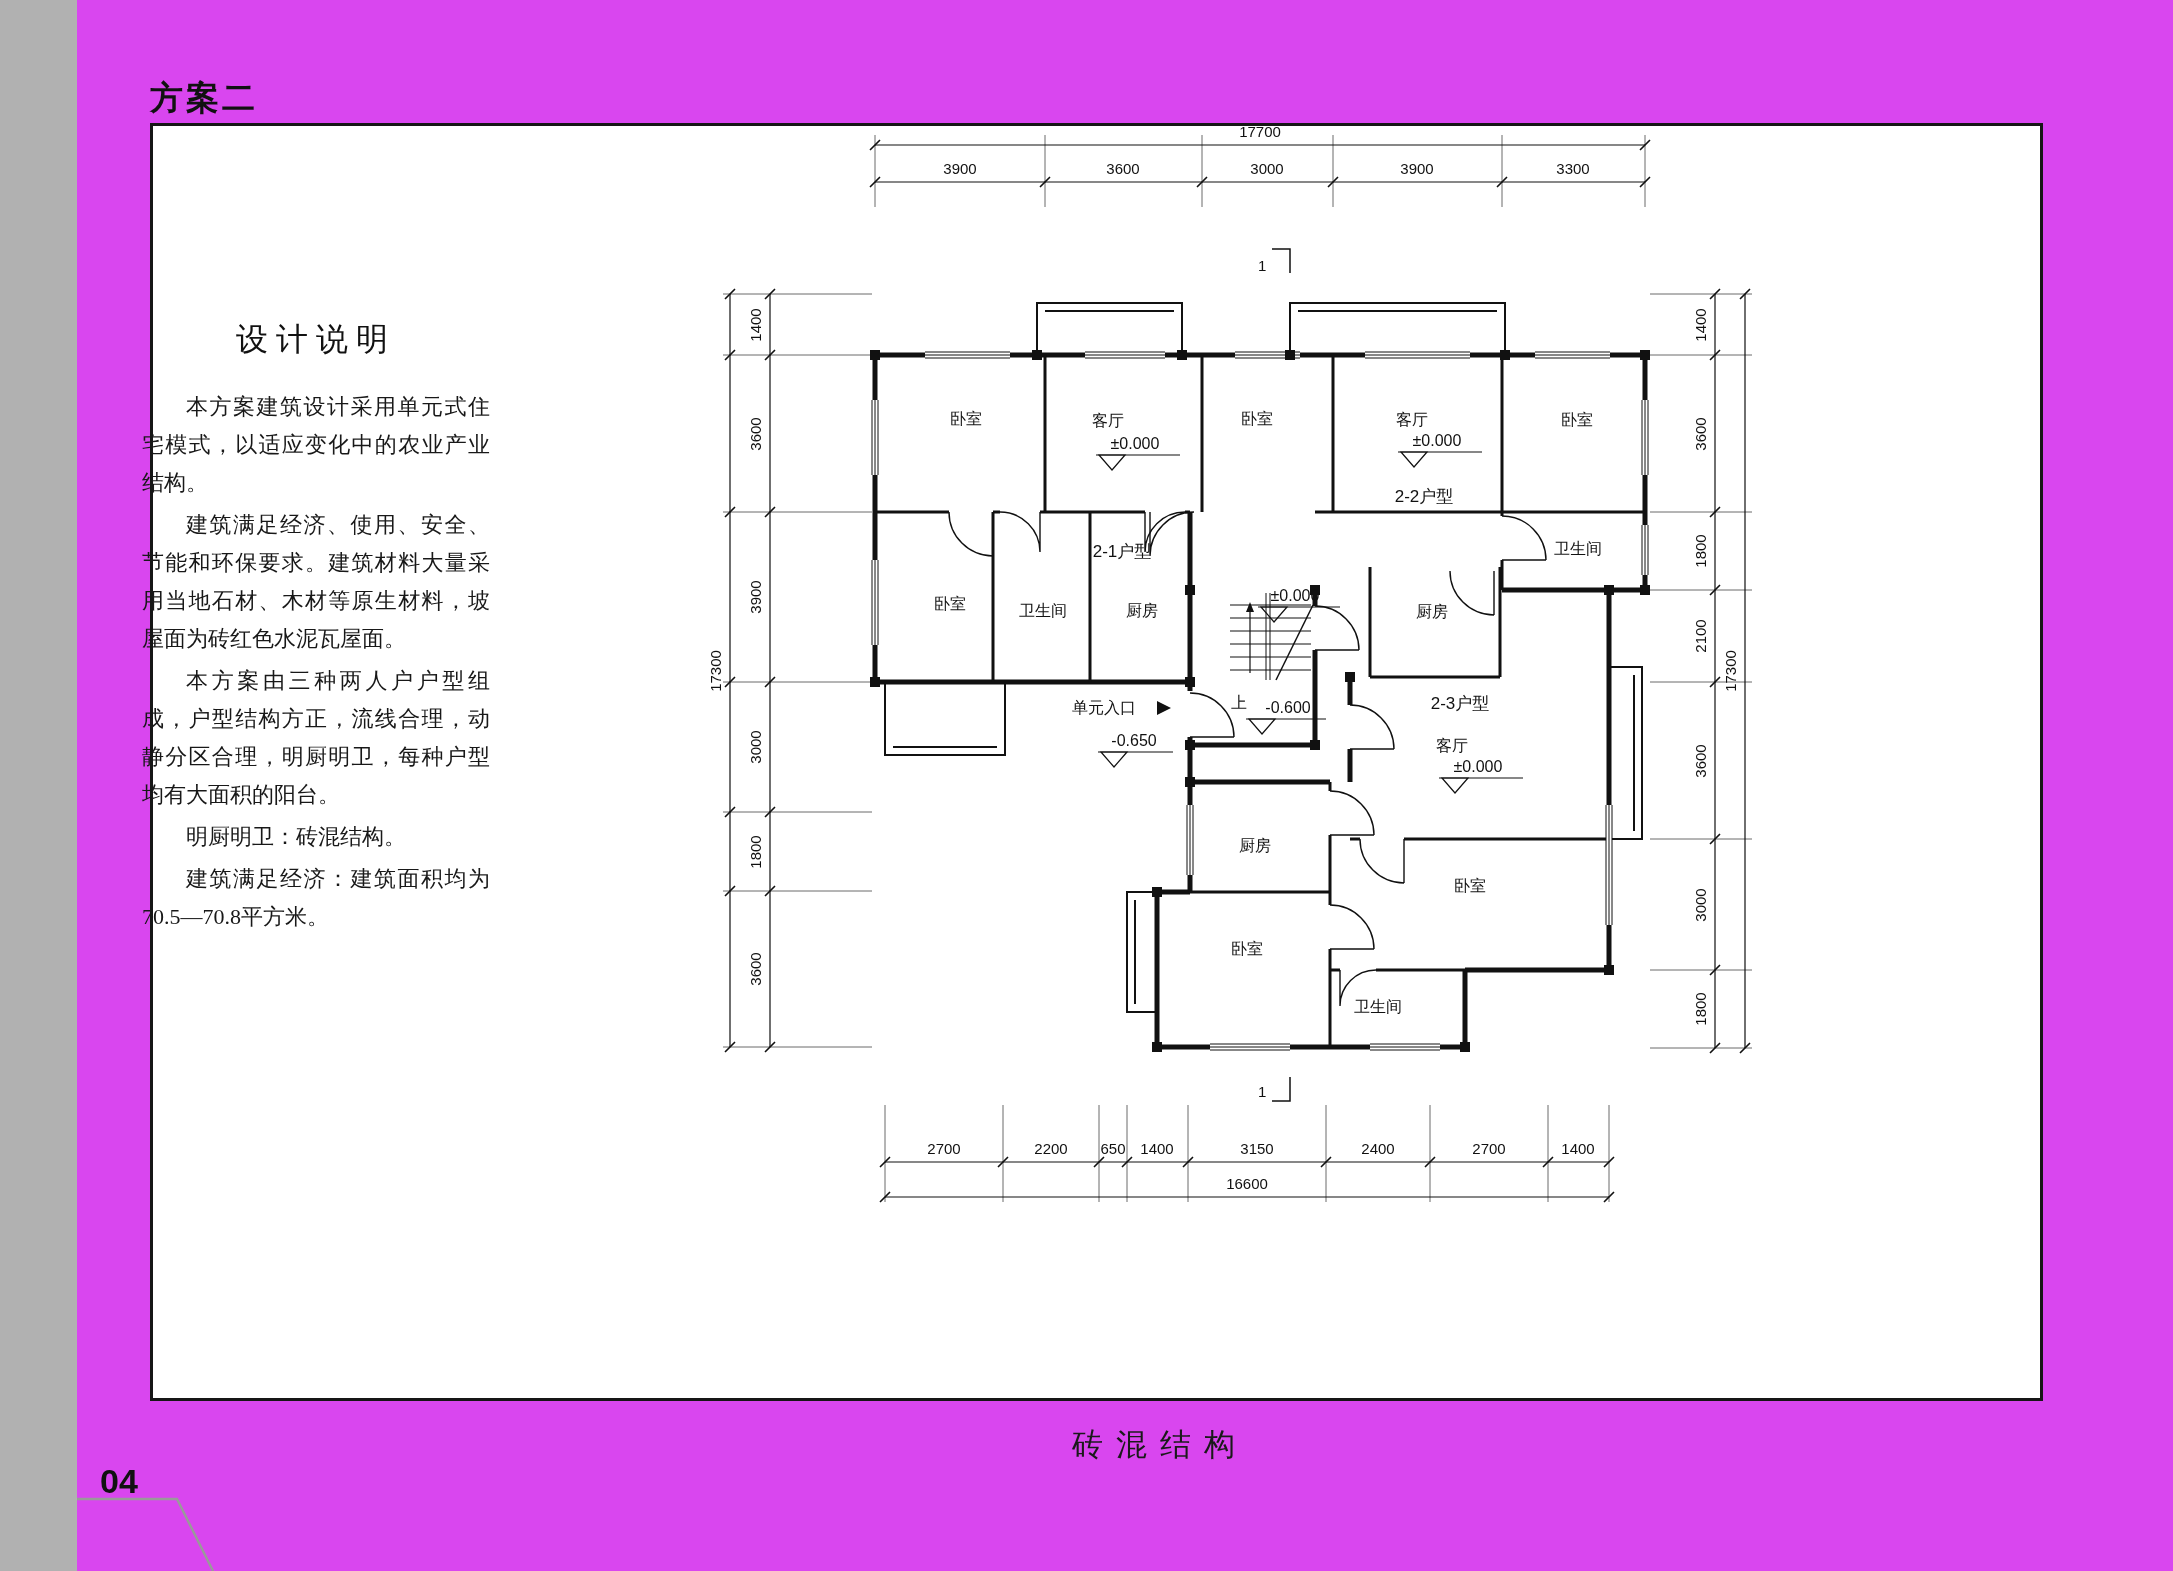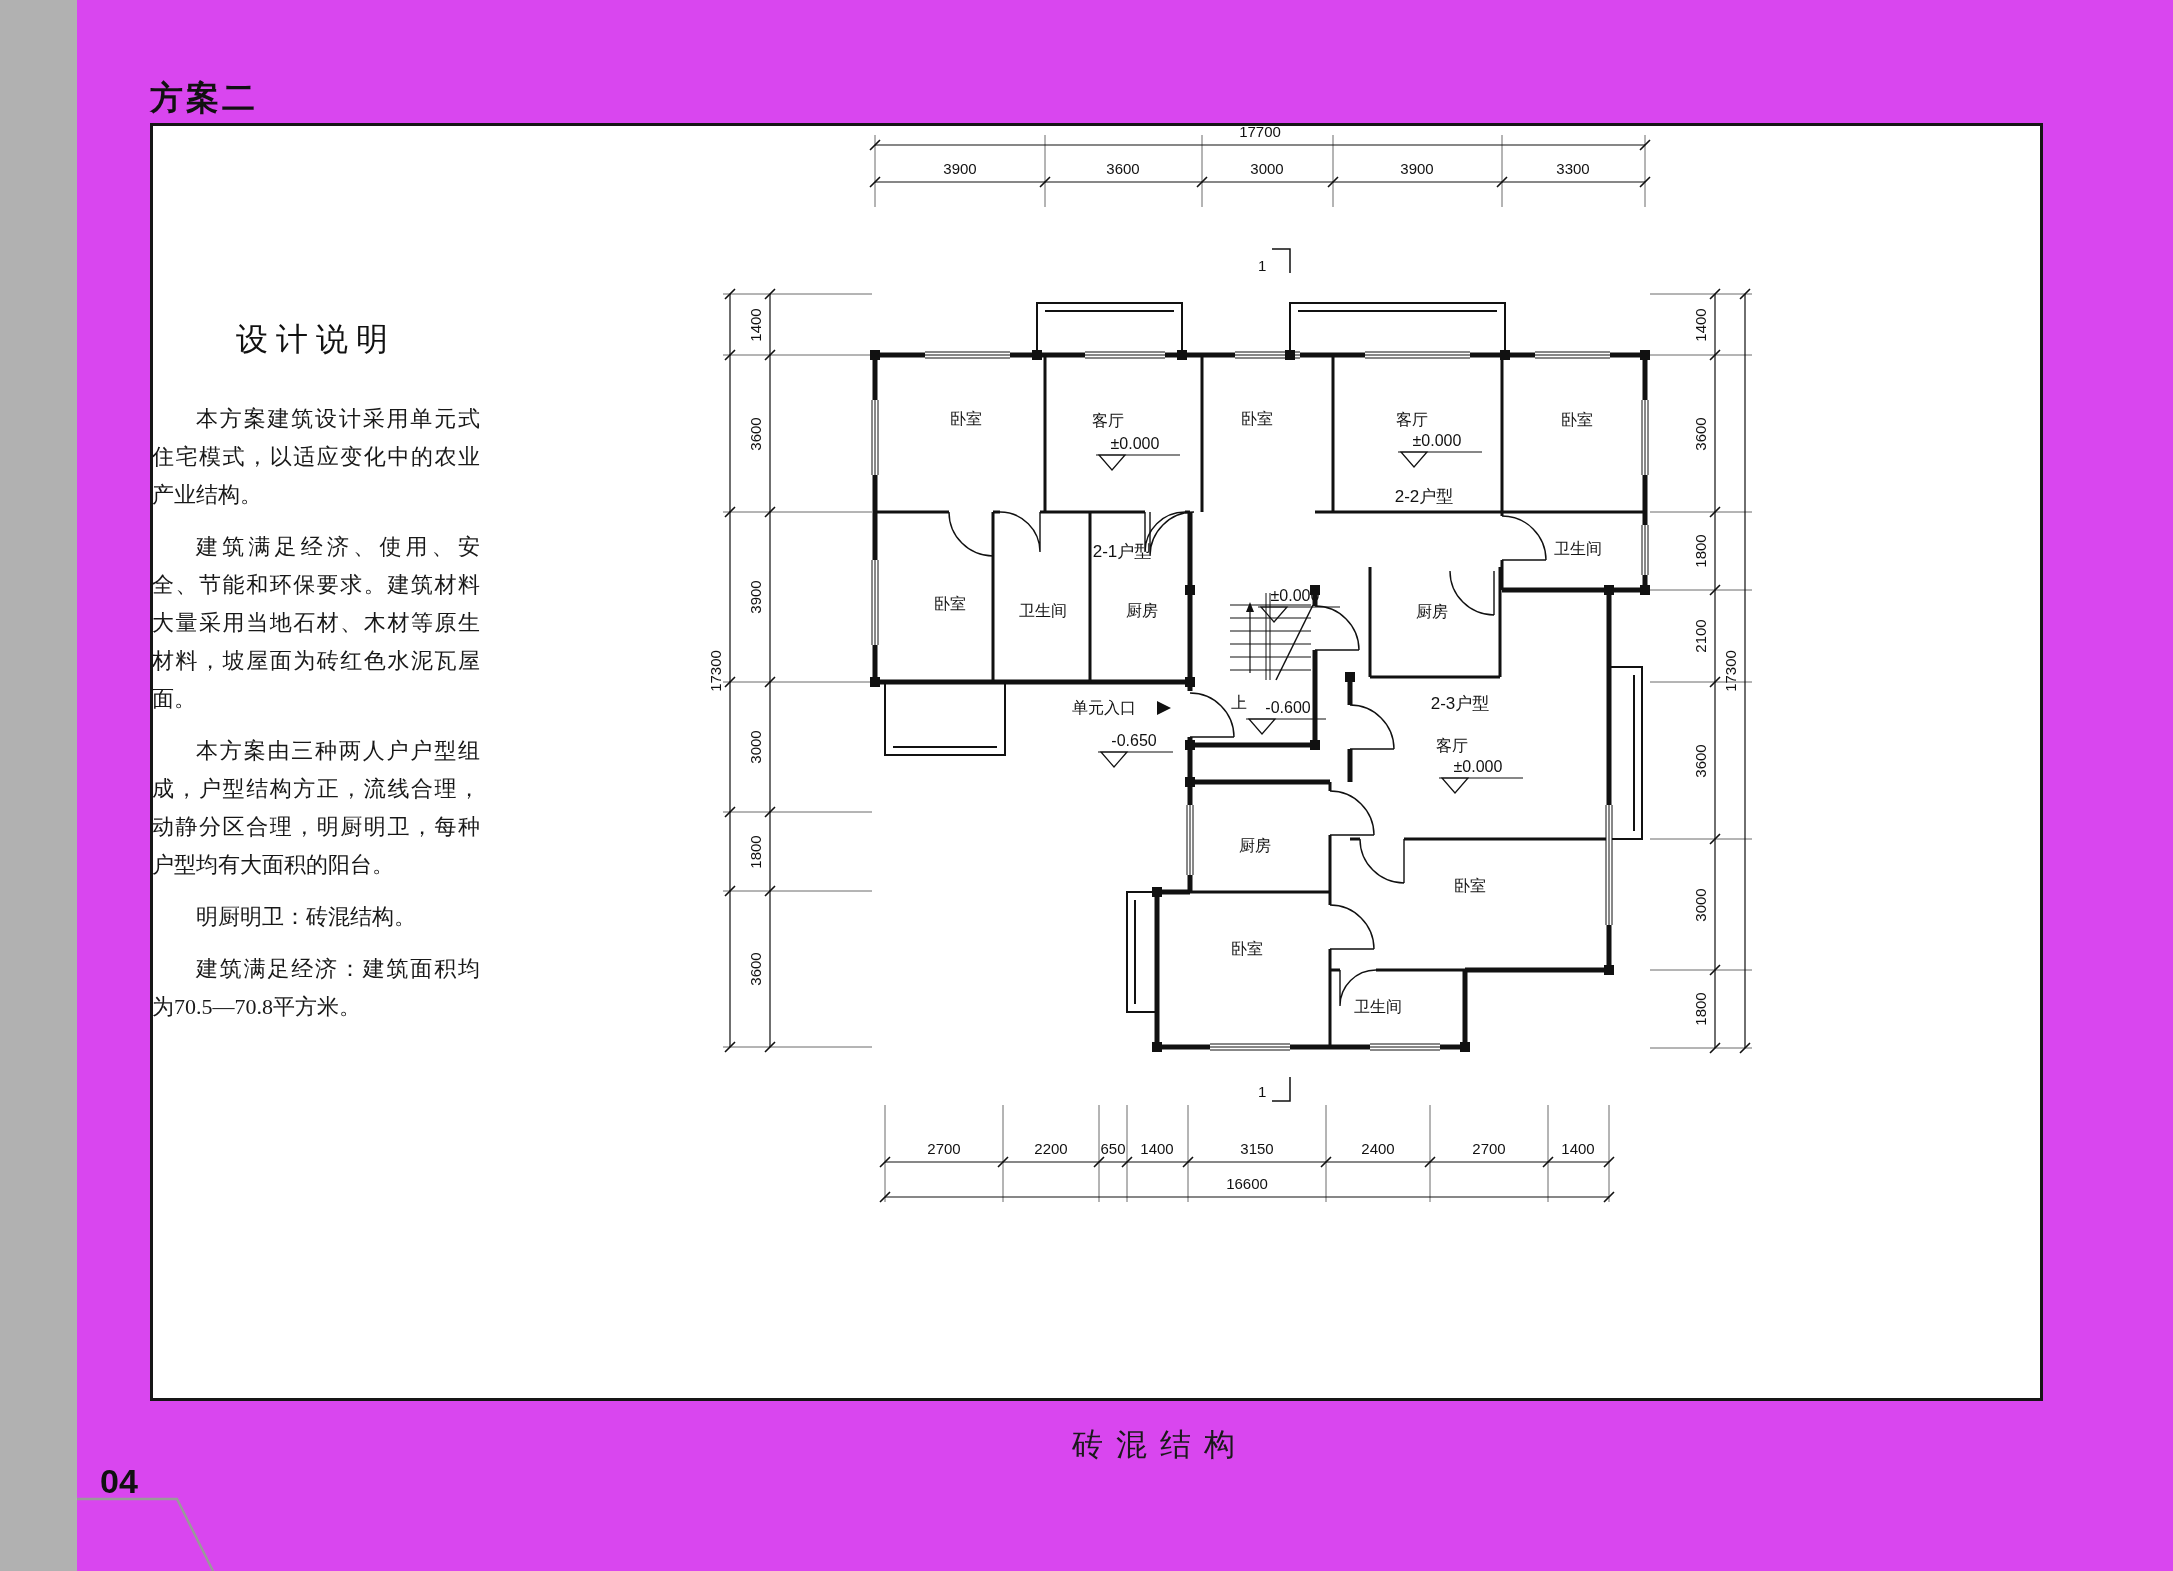--- a/index.html
+++ b/index.html
@@ -4,23 +4,23 @@
 <style>
   html,body{margin:0;padding:0;background:#e8e8e8;}
   #page{position:relative;width:2173px;height:1571px;background:#d946ef;overflow:hidden;
         font-family:"Liberation Serif",serif;color:#1a1a1a;padding-left:28px;}
   #left-bar{position:absolute;left:0;top:0;width:77px;height:1571px;background:#b1b1b1;}
   #header-title{position:absolute;left:150px;top:76px;font-family:"Liberation Sans",sans-serif;
         font-weight:bold;font-size:33px;letter-spacing:3px;color:#111;}
   #main-box{position:absolute;left:150px;top:123px;width:1893px;height:1278px;
         border:3px solid #161616;background:#fff;box-sizing:border-box;}
   #design-notes{position:absolute;left:138px;top:318px;width:356px;}
-  #design-notes h2{margin:0 0 38px 0;font-size:32px;font-weight:normal;text-align:center;
+  #design-notes h2{margin:0 0 26px 0;font-size:32px;font-weight:normal;text-align:center;
         letter-spacing:8px;color:#111;}
-  #design-notes p{margin:14px;font-size:22px;line-height:38px;text-align:justify;
+  #design-notes p{margin:4px;font-size:22px;line-height:38px;text-align:justify;
         text-indent:2em;color:#181818;}
   #plan-wrap{position:absolute;left:710px;top:105px;width:1100px;height:1125px;}
   svg text{font-family:"Liberation Sans",sans-serif;fill:#111;}
   .dimtxt{font-size:15px;}
   .roomtxt{font-size:16px;}
   .unittxt{font-size:17px;}
   .lvltxt{font-size:16px;}
   .sectxt{font-size:15px;}
   #caption{position:absolute;left:1072px;top:1424px;font-family:"Liberation Sans",sans-serif;
         font-size:31px;letter-spacing:13px;color:#1a1a1a;}

